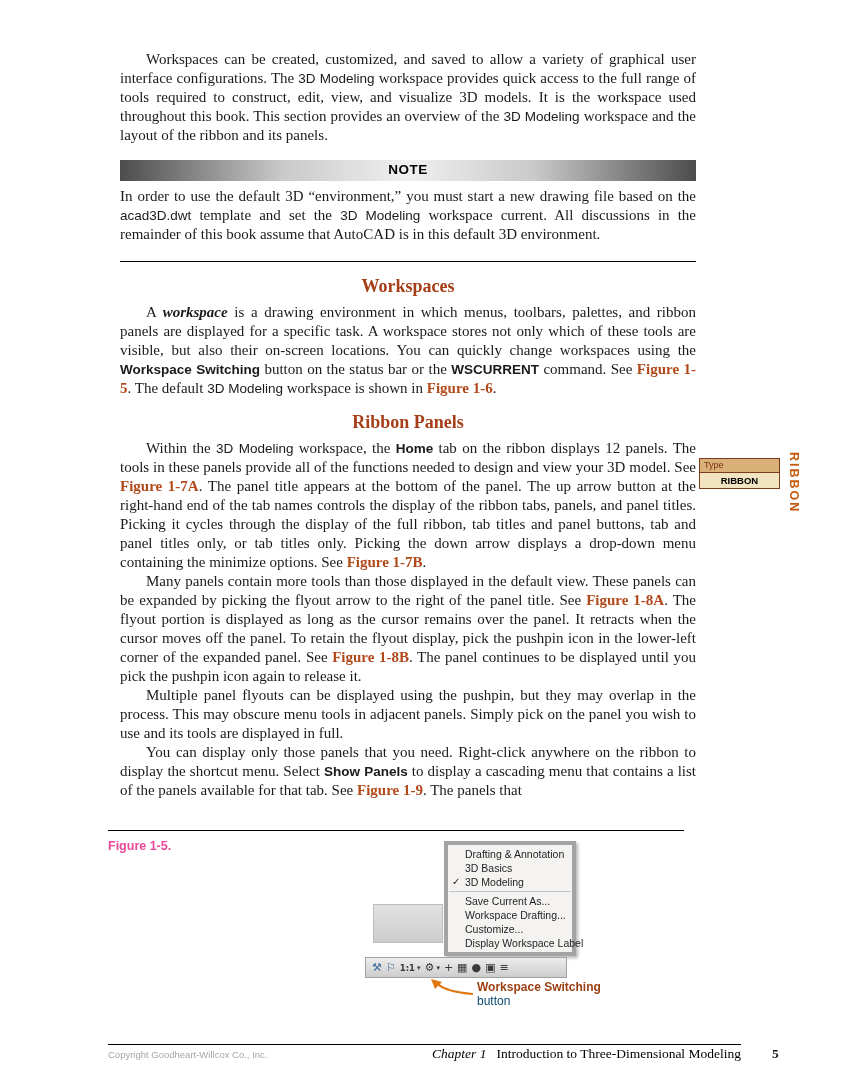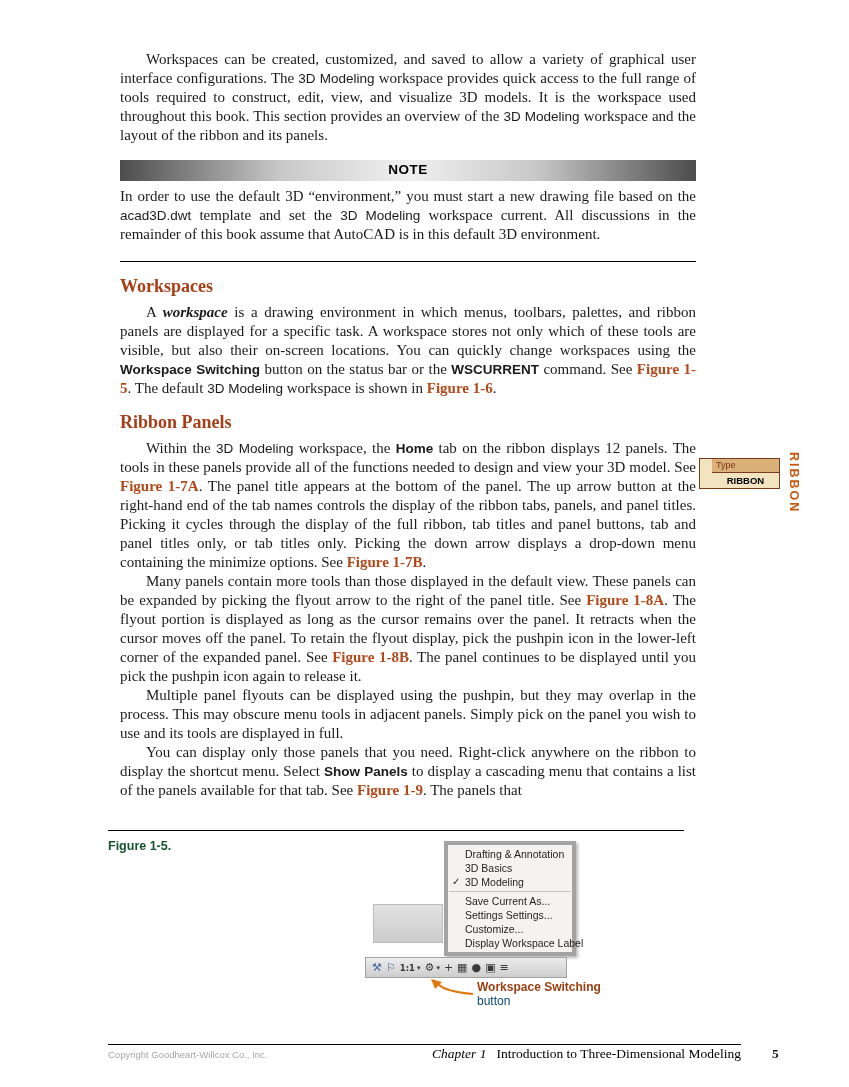--- a/index.html
+++ b/index.html
@@ -11,47 +11,47 @@
              font-size:15px; line-height:19px; text-align:justify; }
   .content p { margin:0; }
   .ind { text-indent:26px; }
 
   .sans   { font-family:"Liberation Sans", sans-serif; font-size:13.5px; }
   .bsans  { font-family:"Liberation Sans", sans-serif; font-size:13.5px; font-weight:bold; }
   .bit    { font-style:italic; font-weight:bold; }
   .figref { color:#b1491a; font-weight:bold; }
 
   h2 { font-family:"Liberation Serif", serif; font-size:18px; color:#a63e17;
-       margin:15px 0 7px 0; font-weight:bold; text-align:left; }
+       margin:15px 0 7px 0; font-weight:bold; text-align:center; }
 
   .note-box { margin-top:15px; }
   .note-bar { height:21px; margin-bottom:6px;
               background:linear-gradient(to right,#4c4c4c 0%,#c9c9c9 28%,#f0f0f0 50%,#c9c9c9 72%,#4c4c4c 100%);
               display:flex; align-items:flex-start; justify-content:center;
               font-family:"Liberation Sans", sans-serif; font-weight:bold; font-size:13.5px;
               letter-spacing:0.5px; color:#000; }
   .rule { border:none; border-top:1.5px solid #000; margin:17px 0 0 0; height:0; }
 
   
   .type-tab { position:absolute; left:699px; top:458px; width:81px;
               border:1px solid #7c3c1c; box-sizing:border-box;
-              font-family:"Liberation Sans", sans-serif; background:#f2e4c0;padding-left:12px; }
+              font-family:"Liberation Sans", sans-serif; background:#f2e4c0; }
   .type-tab-header { background:#d9b178; padding:1px 4px 0 4px; font-size:9px; color:#7c3116;
                      border-bottom:1px solid #7c3c1c; height:12px; }
   .type-tab-body { text-align:center; font-size:9.5px; font-weight:bold; color:#000; padding:2px 0; }
   .vertical-tab { position:absolute; left:787px; top:452px; writing-mode:vertical-rl;
                   font-family:"Liberation Sans", sans-serif; font-weight:bold; font-size:12.5px;
                   letter-spacing:2px; color:#c55a11; }
 
   
   .figure-rule { position:absolute; left:108px; top:830px; width:576px; border-top:1.5px solid #000; }
   .fig-caption { position:absolute; left:108px; top:838px; width:128px;
                  font-family:"Liberation Sans", sans-serif; font-size:12.5px; line-height:16px;
                  color:#111; text-align:left; }
-  .fig-caption .cap-title { display:block; color:#14532d; font-weight:bold; }
+  .fig-caption .cap-title { display:block; color:#ec4899; font-weight:bold; }
   .fig-caption .bsans { font-size:12.5px; }
 
   .fig-art { position:absolute; left:365px; top:838px; width:210px; height:170px; }
   .gray-box { position:absolute; left:8px; top:66px; width:68px; height:37px;
               background:linear-gradient(#e2e2e2,#cccccc); border:1px solid #bdbdbd; }
   .menu { position:absolute; left:79px; top:3px; width:124px; background:#f4f3f1;
           border:4px solid #a3a3a3; box-shadow:2px 2px 3px rgba(0,0,0,0.28);
           font-family:"Liberation Sans", sans-serif; font-size:10.5px; color:#1f1f1f; padding:2px 0; }
   .menu-item { height:14px; line-height:14px; padding-left:17px; position:relative; white-space:nowrap; }
   .menu-check { position:absolute; left:4px; top:0; font-size:10px; }
@@ -130,21 +130,21 @@
       </div>
       <div class="menu-item">
         <span class="menu-check">✓</span>
         <span>3D Modeling</span>
       </div>
       <div class="menu-sep"></div>
       <div class="menu-item">
         <span>Save Current As...</span>
       </div>
       <div class="menu-item">
-        <span>Settings Settings...</span>
+        <span>Workspace Drafting...</span>
       </div>
       <div class="menu-item">
         <span>Customize...</span>
       </div>
       <div class="menu-item">
         <span>Display Workspace Label</span>
       </div>
     </div>
 
     <div class="statusbar">

